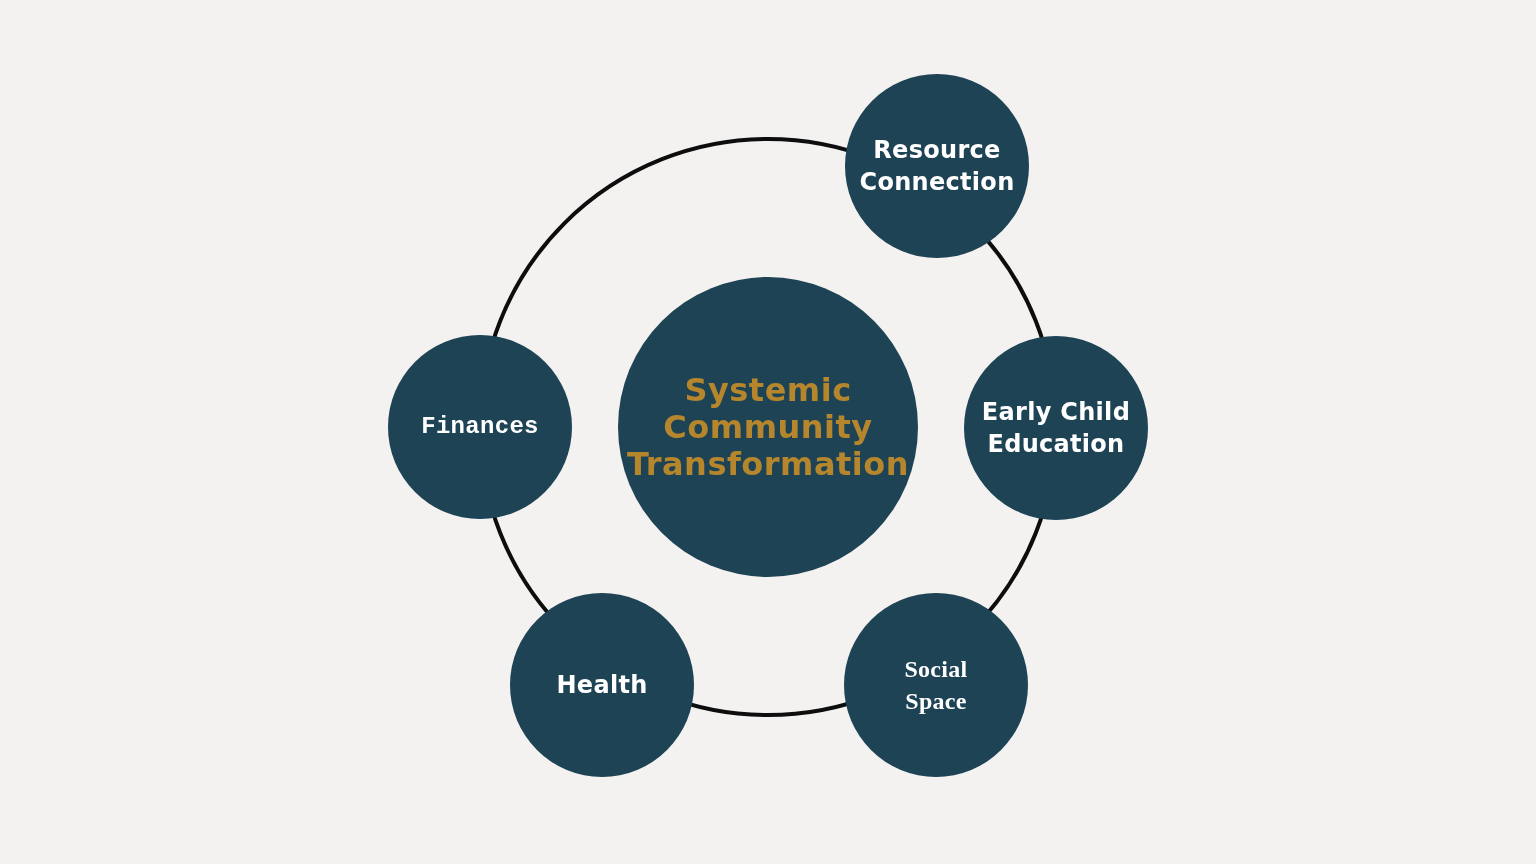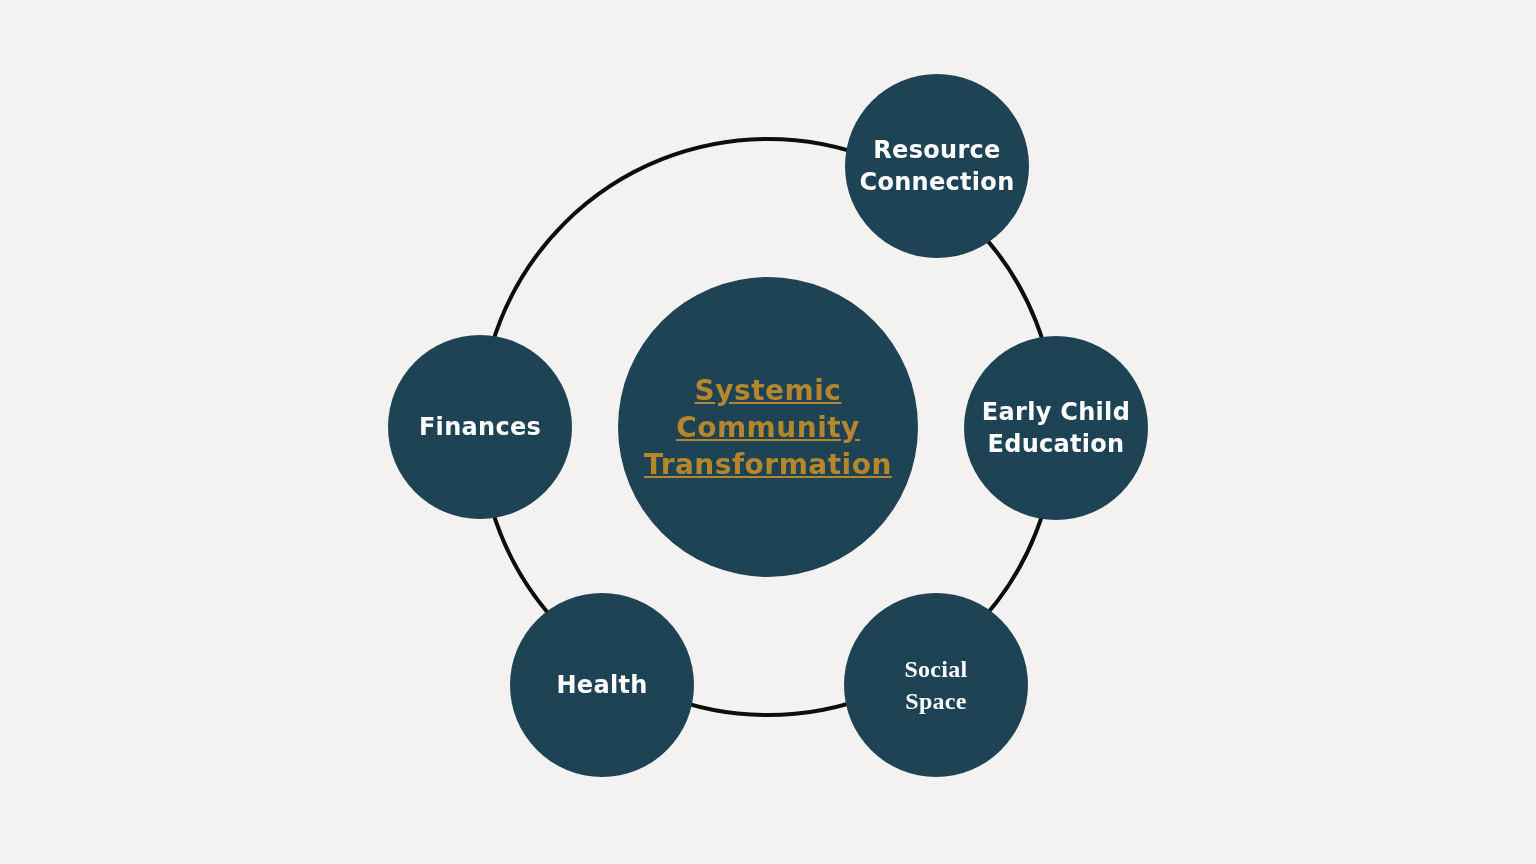--- a/index.html
+++ b/index.html
@@ -40,41 +40,40 @@
     font-weight: 700;
   }
   .node-center {
     left: 618px;
     top: 277px;
     width: 300px;
     height: 300px;
   }
   .node-center span {
     color: var(--center_text, #b6862c);
-    font-size: 28px;
+    font-size: 32px;
     line-height: 37px;
     letter-spacing: 0.5px;
-    text-decoration: underline;
   }
   .node-satellite {
     width: 184px;
     height: 184px;
   }
   .node-satellite span {
     color: var(--satellite_text, #ffffff);
     font-size: 24px;
     line-height: 32px;
     letter-spacing: 0.3px;
   }
   .node-food      { left: 511px; top: 77px;  }
   .node-resource  { left: 845px; top: 74px;  }
   .node-early     { left: 964px; top: 336px; }
   .node-social    { left: 844px; top: 593px; font-family: Liberation Serif, serif; }
   .node-health    { left: 510px; top: 593px; }
-  .node-finances  { left: 388px; top: 335px; }
+  .node-finances  { left: 388px; top: 335px; font-family: Liberation Mono, monospace; }
 </style>
 </head>
 <body>
 
 <div class="canvas" style="--background: #f4f2f1; --node: #1d4355; --ring: #0d0d0d; --center_text: #b6862c; --satellite_text: #ffffff;">
 
   <div class="ring"></div>
 
   <div class="node node-center">
     <span>Systemic

